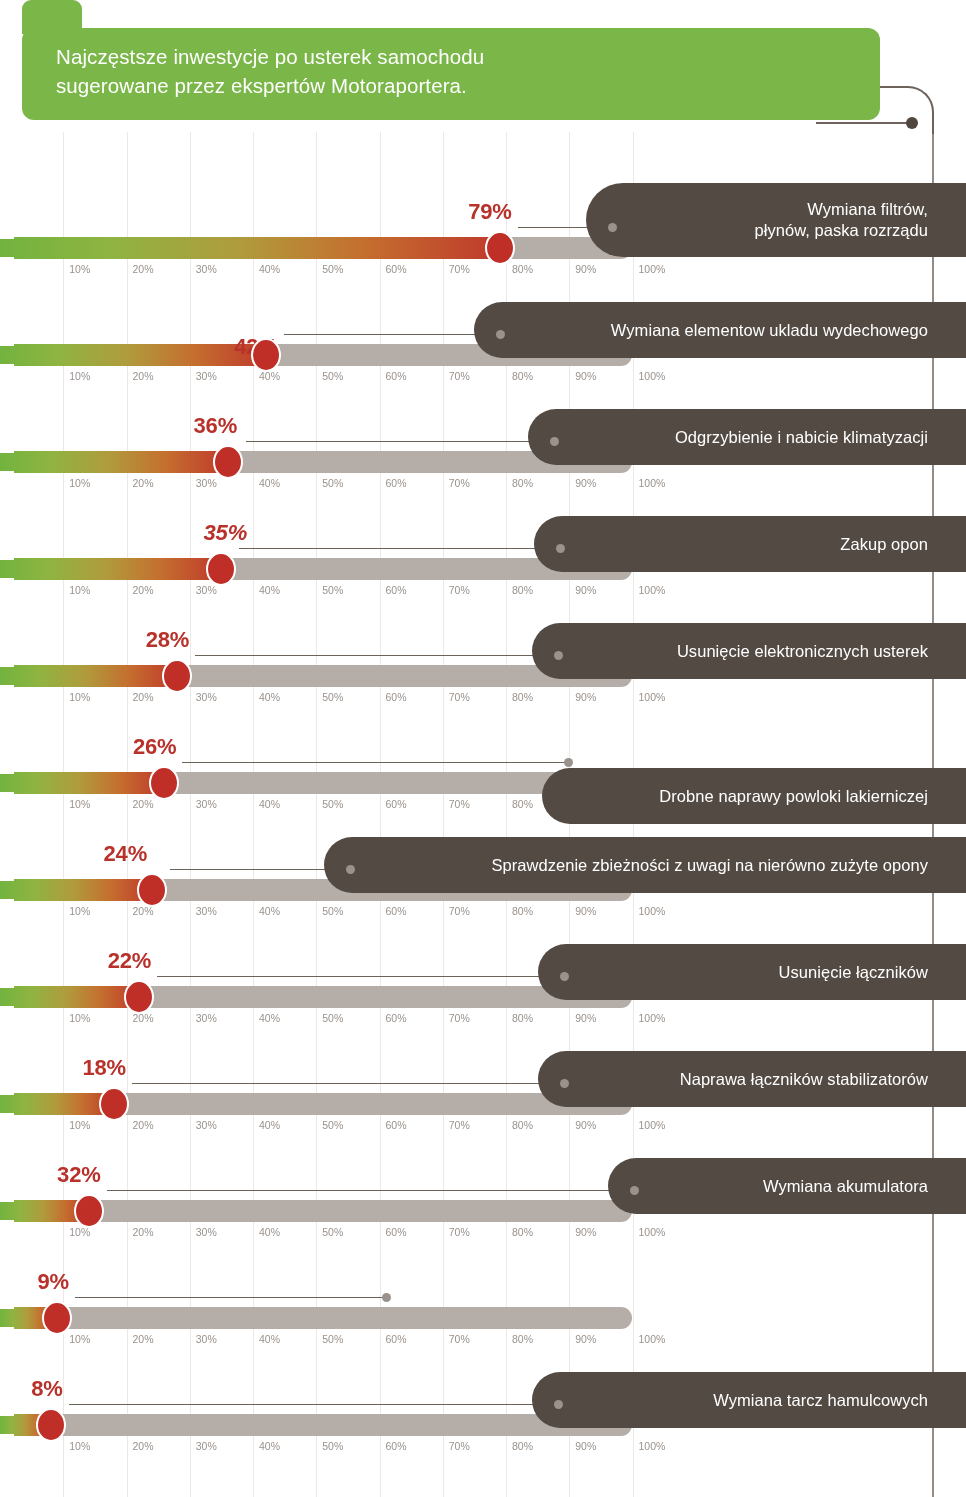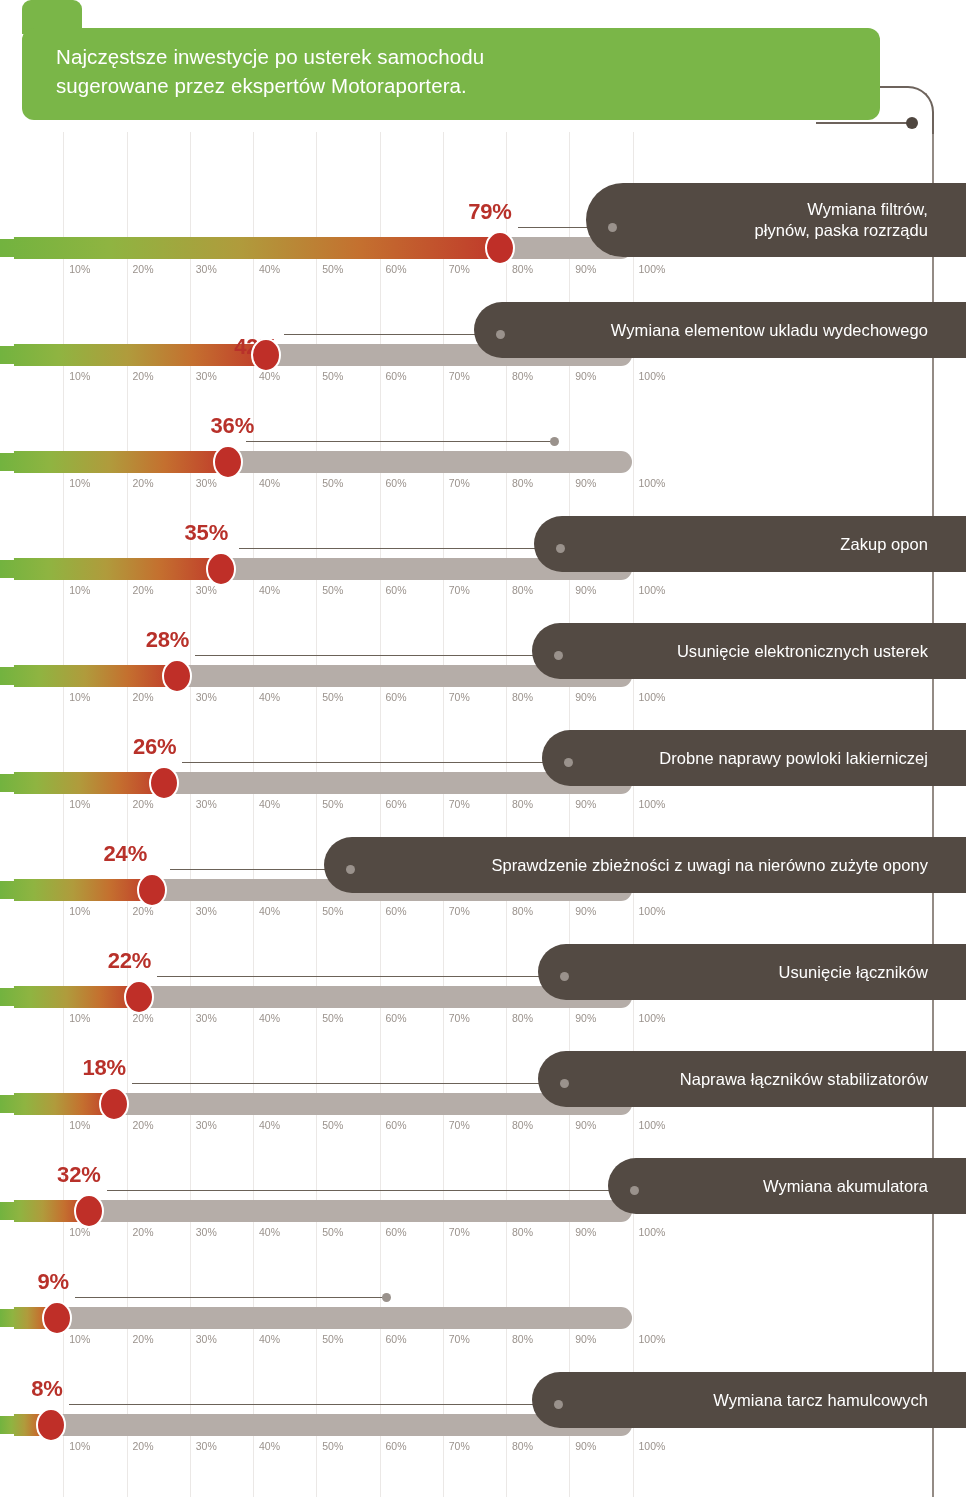--- a/index.html
+++ b/index.html
@@ -180,23 +180,26 @@
         <span class="tick" style="left: 512px;">80%</span>
         <span class="tick" style="left: 575.25px;">90%</span>
         <span class="tick" style="left: 638.5px;">100%</span>
       </div>
     </div>
     <div class="row" style="top: 415px;">
       <div class="track"></div>
       <div class="fill" style="width: 227.7px;"></div>
       <div class="fill-cap-top"></div>
       <div class="fill-cap"></div>
+      <div class="pill" style="width: 438px;">
+        <div class="pill-txt">Odgrzybienie i nabicie klimatyzacji</div>
+      </div>
       <div class="leader" style="left: 245.7px; width: 308.3px;"></div>
       <div class="leaderdot" style="left: 550px;"></div>
-      <div class="value" style="left: 254px;">36%</div>
+      <div class="value" style="left: 237px;">36%</div>
       <div class="marker" style="left: 227.7px;"></div>
       <div class="ticks">
         <span class="tick" style="left: 69.25px;">10%</span>
         <span class="tick" style="left: 132.5px;">20%</span>
         <span class="tick" style="left: 195.75px;">30%</span>
         <span class="tick" style="left: 259px;">40%</span>
         <span class="tick" style="left: 322.25px;">50%</span>
         <span class="tick" style="left: 385.5px;">60%</span>
         <span class="tick" style="left: 448.75px;">70%</span>
         <span class="tick" style="left: 512px;">80%</span>
@@ -207,21 +210,21 @@
     <div class="row" style="top: 522px;">
       <div class="track"></div>
       <div class="fill" style="width: 221.375px;"></div>
       <div class="fill-cap-top"></div>
       <div class="fill-cap"></div>
       <div class="pill" style="width: 432px;">
         <div class="pill-txt">Zakup opon</div>
       </div>
       <div class="leader" style="left: 239.375px; width: 320.625px;"></div>
       <div class="leaderdot" style="left: 556px;"></div>
-      <div class="value" style="left: 228px;">35%</div>
+      <div class="value" style="left: 247px; font-style: italic;">35%</div>
       <div class="marker" style="left: 221.375px;"></div>
       <div class="ticks">
         <span class="tick" style="left: 69.25px;">10%</span>
         <span class="tick" style="left: 132.5px;">20%</span>
         <span class="tick" style="left: 195.75px;">30%</span>
         <span class="tick" style="left: 259px;">40%</span>
         <span class="tick" style="left: 322.25px;">50%</span>
         <span class="tick" style="left: 385.5px;">60%</span>
         <span class="tick" style="left: 448.75px;">70%</span>
         <span class="tick" style="left: 512px;">80%</span>
@@ -252,21 +255,21 @@
         <span class="tick" style="left: 512px;">80%</span>
         <span class="tick" style="left: 575.25px;">90%</span>
         <span class="tick" style="left: 638.5px;">100%</span>
       </div>
     </div>
     <div class="row" style="top: 736px;">
       <div class="track"></div>
       <div class="fill" style="width: 164.45px;"></div>
       <div class="fill-cap-top"></div>
       <div class="fill-cap"></div>
-      <div class="pill" style="width: 424px;">
+      <div class="pill" style="width: 424px; margin-top: 38px;">
         <div class="pill-txt">Drobne naprawy powloki lakierniczej</div>
       </div>
       <div class="leader" style="left: 182.45px; width: 385.55px;"></div>
       <div class="leaderdot" style="left: 564px;"></div>
       <div class="value" style="left: 176.45px;">26%</div>
       <div class="marker" style="left: 164.45px;"></div>
       <div class="ticks">
         <span class="tick" style="left: 69.25px;">10%</span>
         <span class="tick" style="left: 132.5px;">20%</span>
         <span class="tick" style="left: 195.75px;">30%</span>

